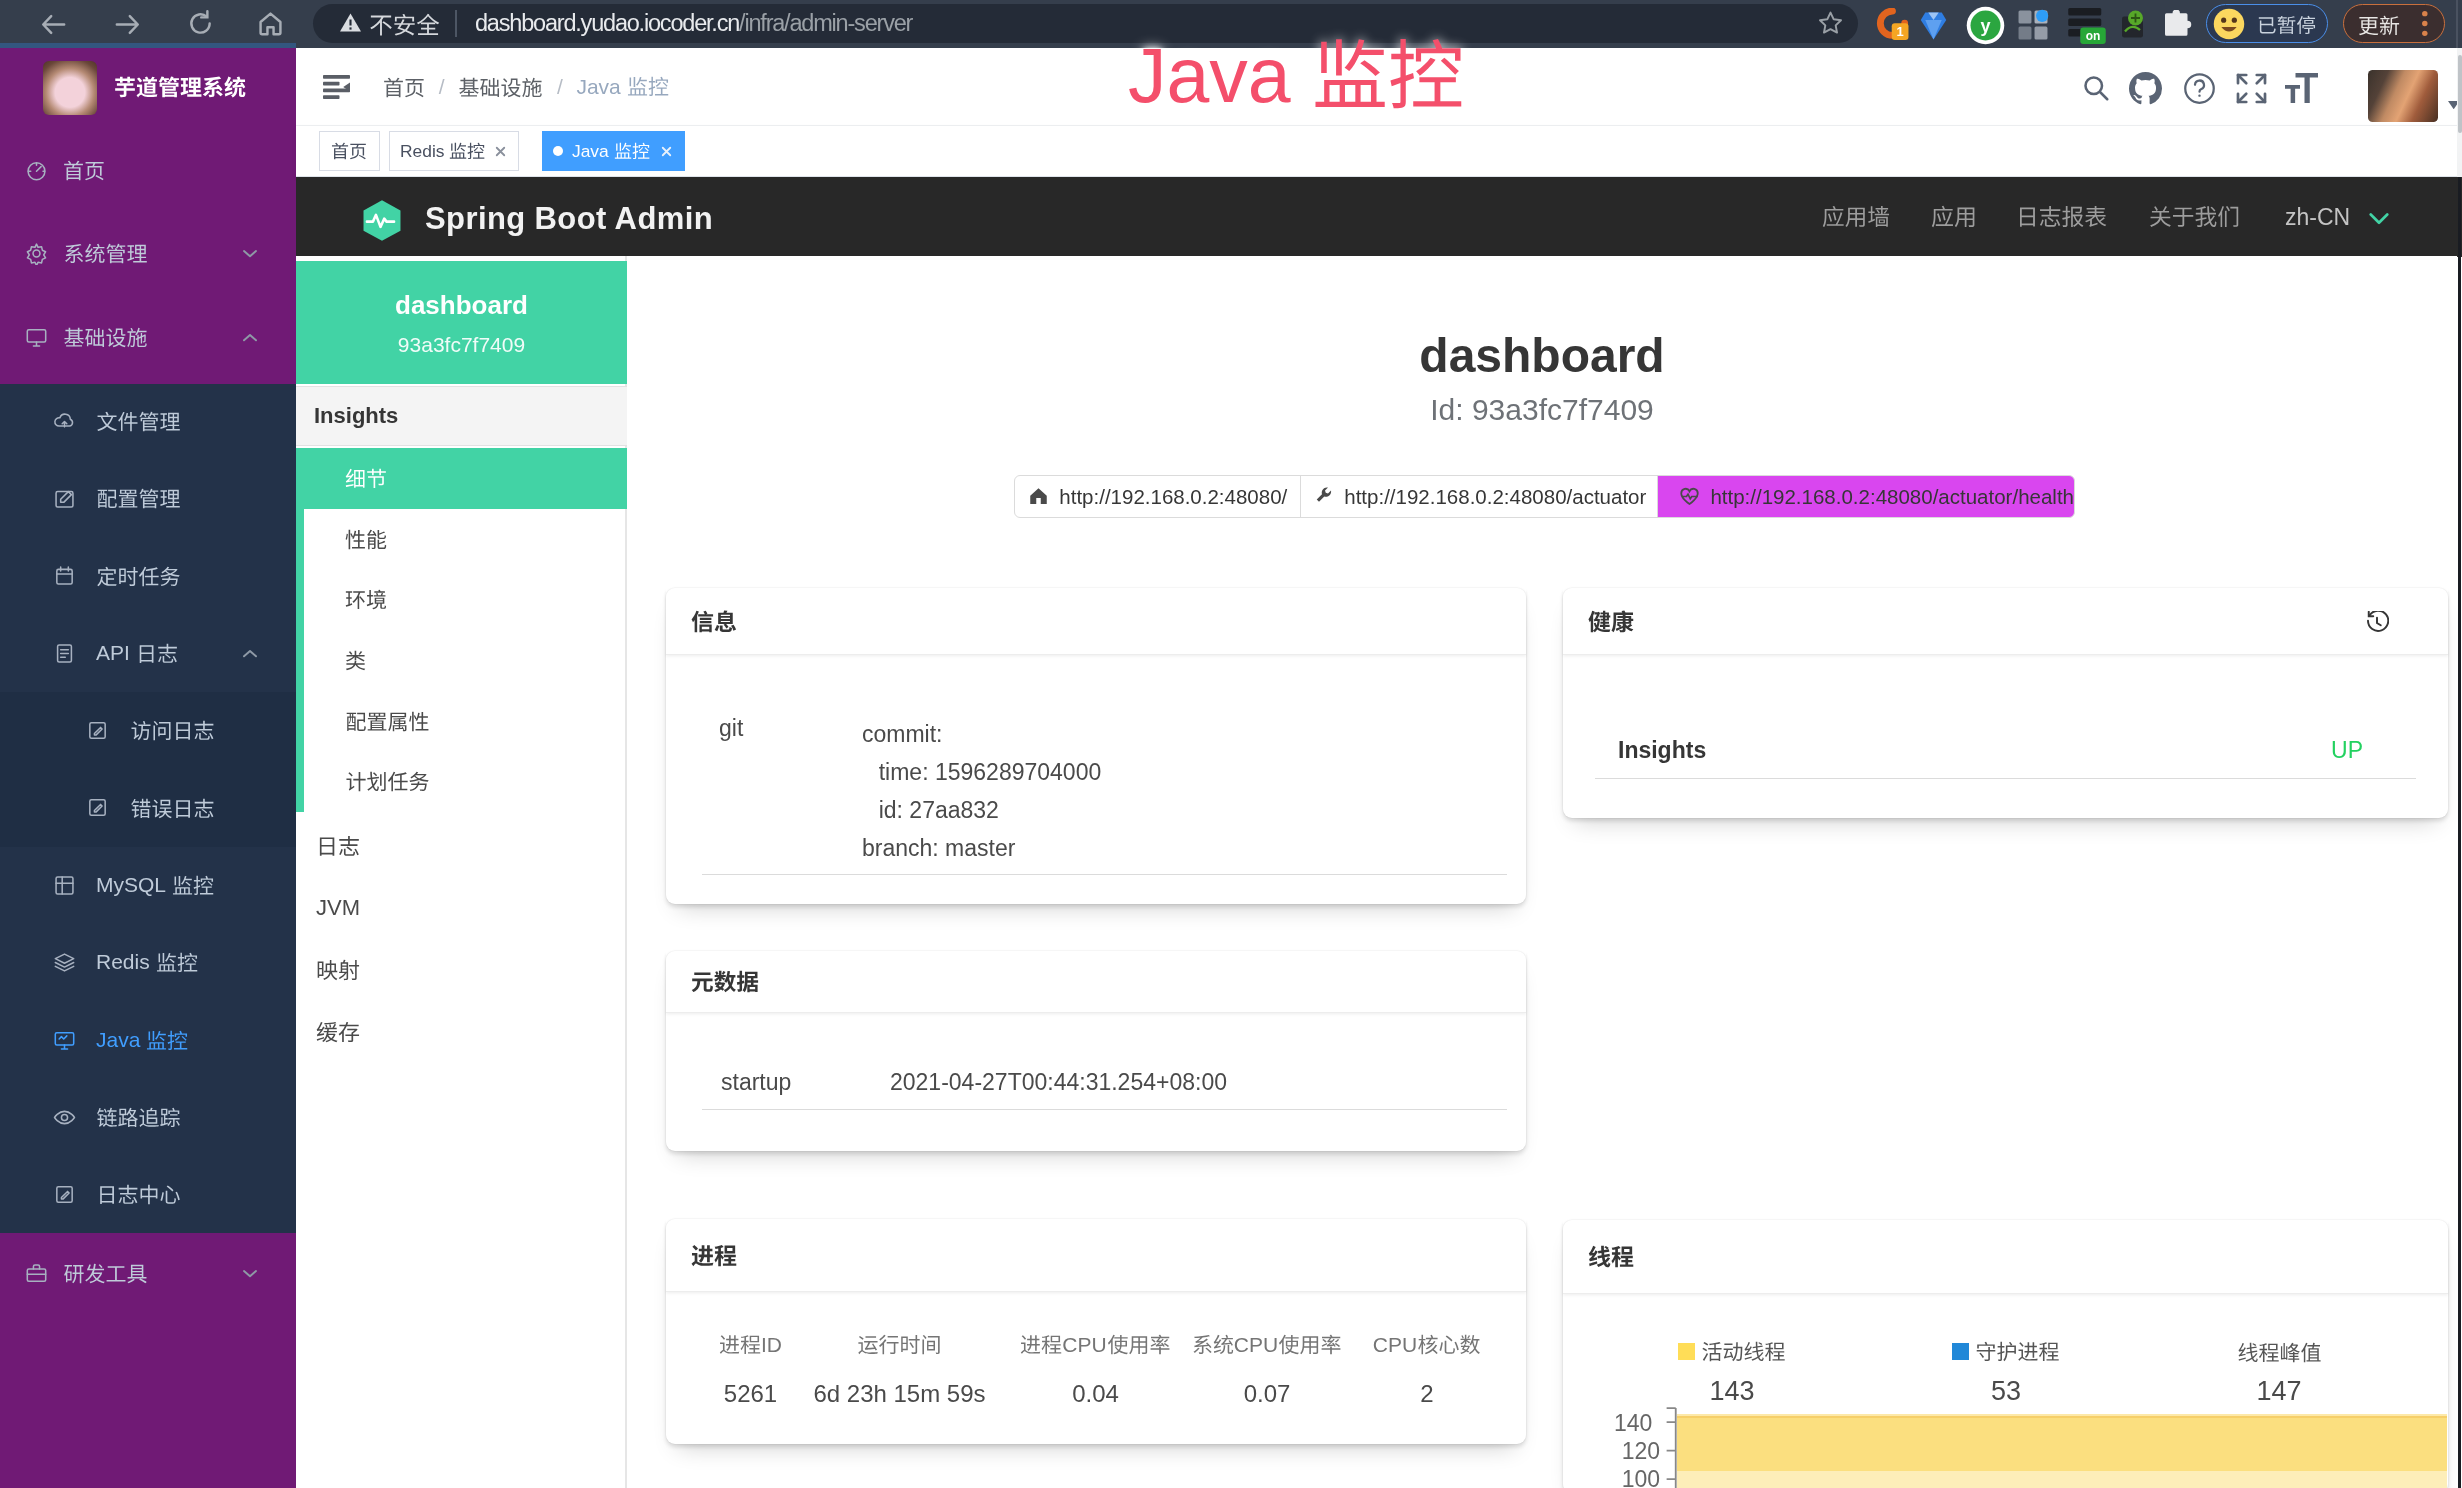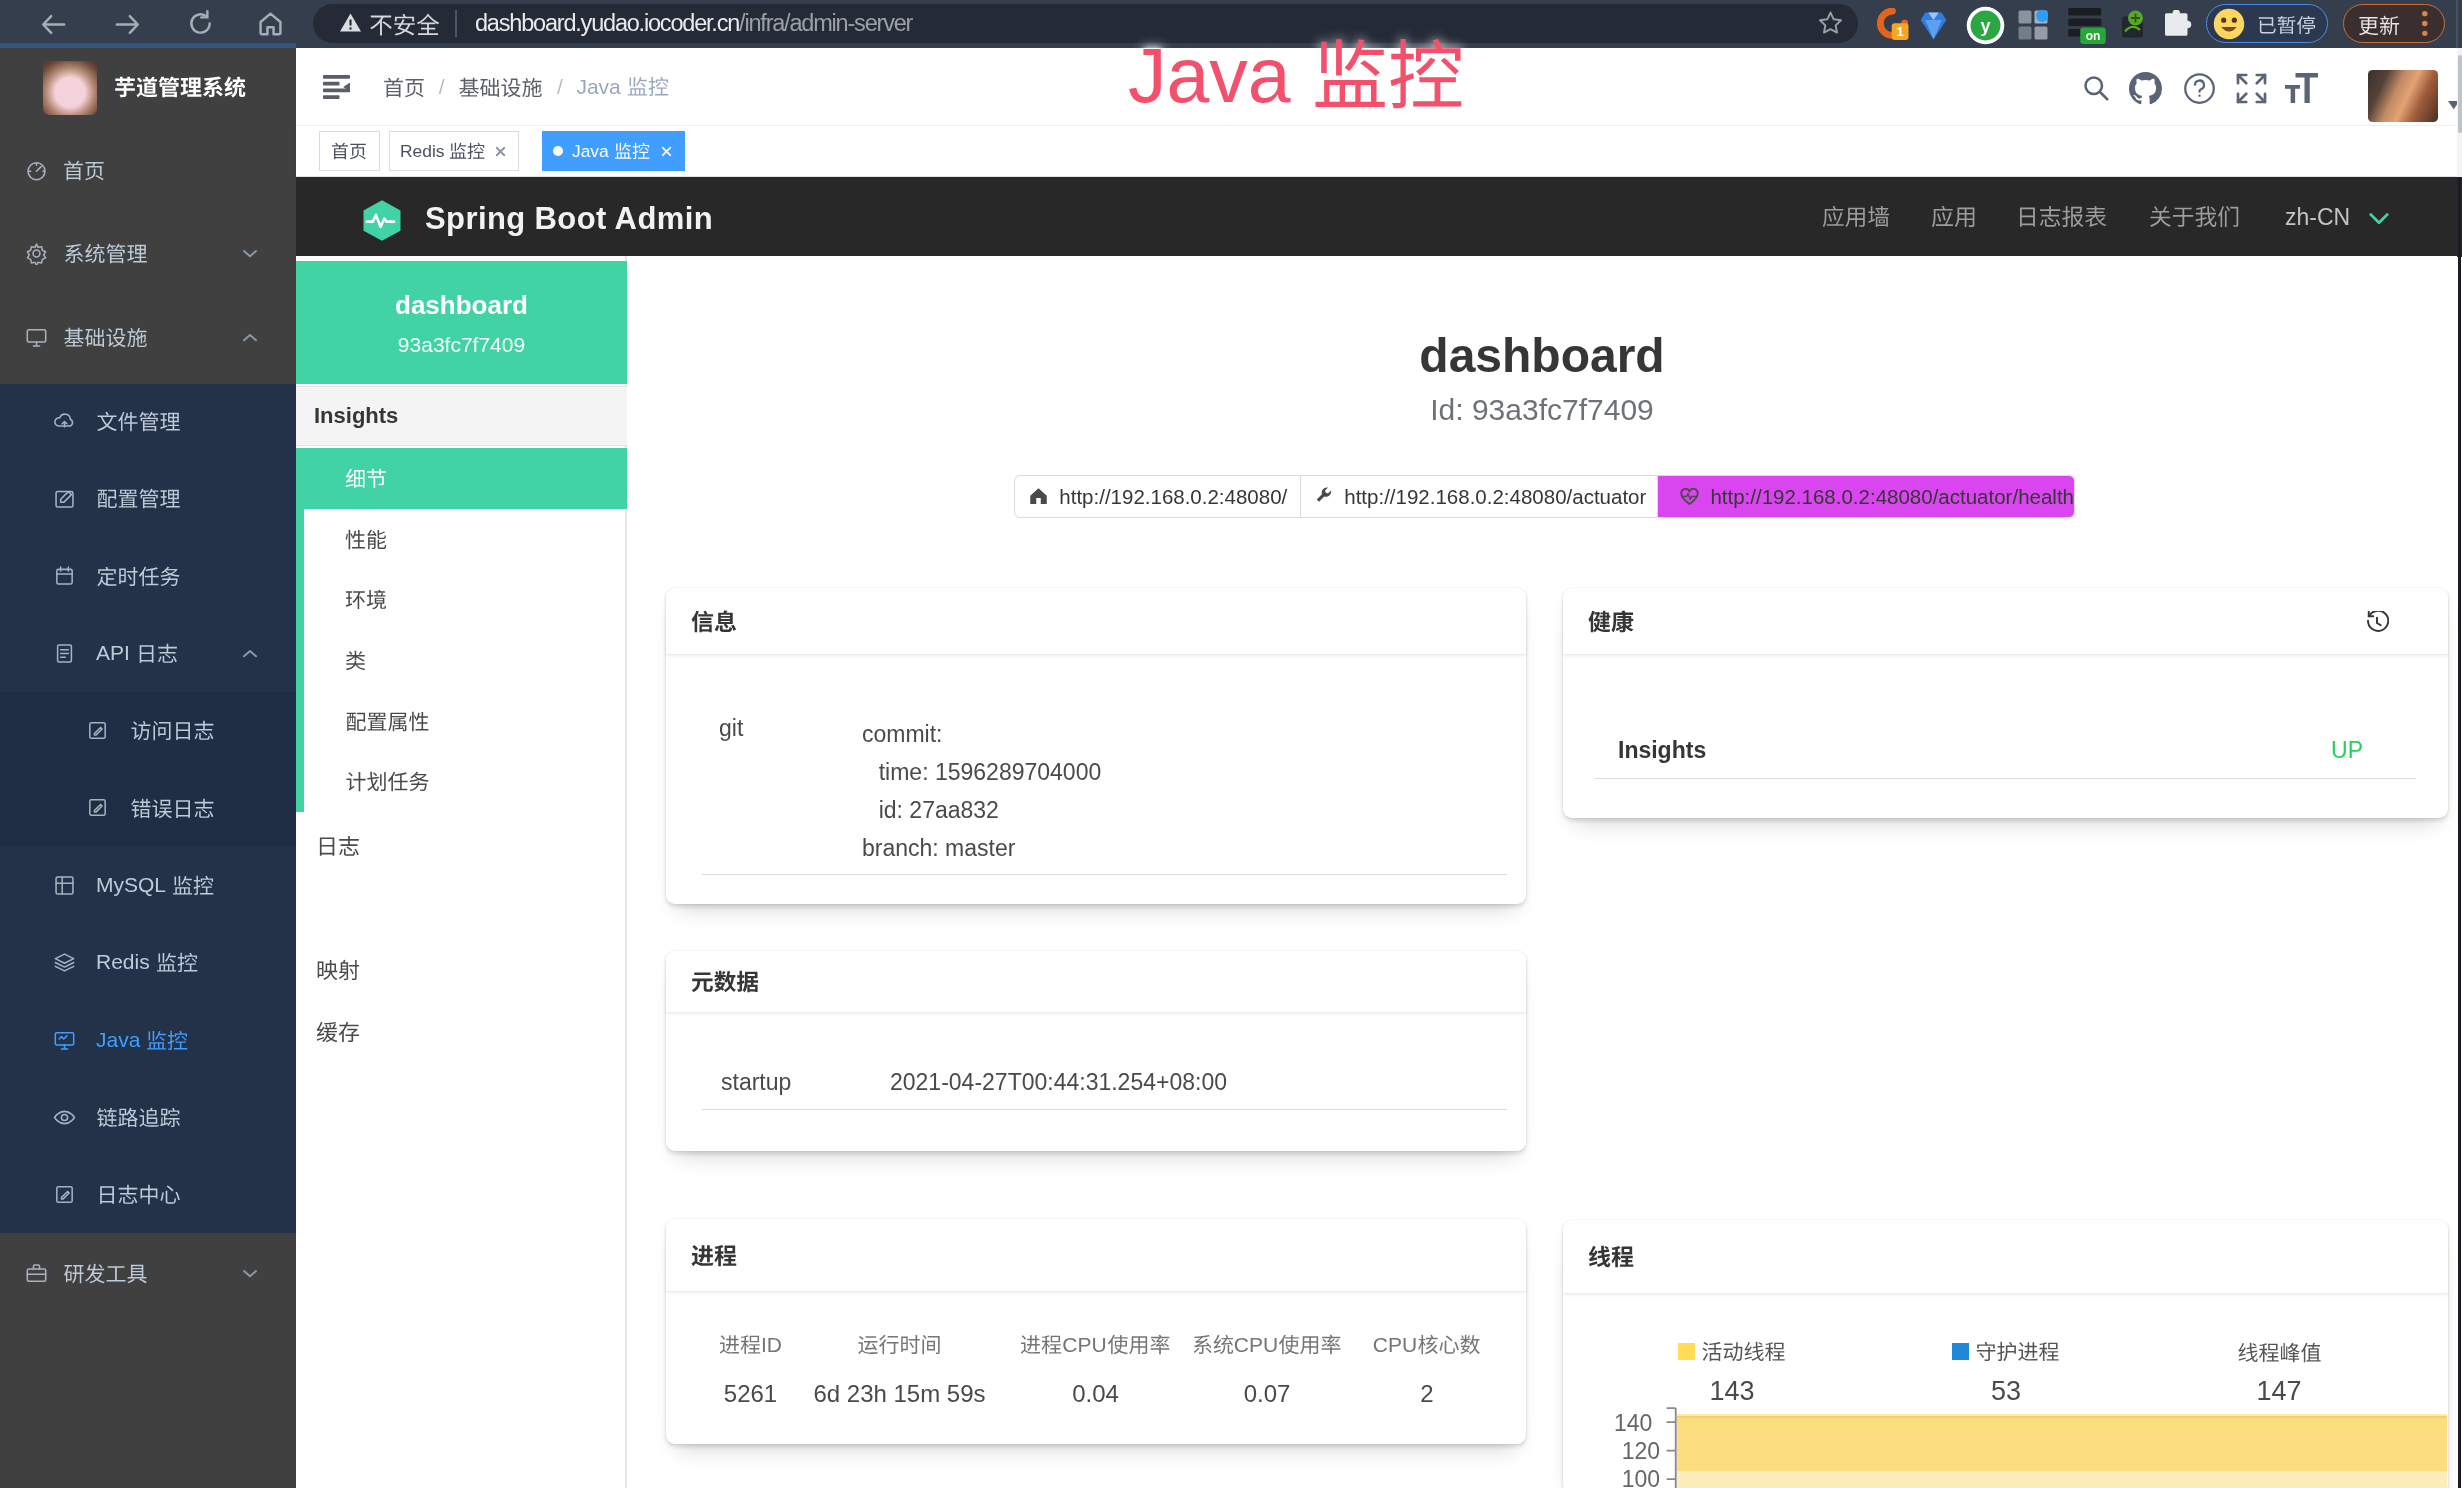--- a/index.html
+++ b/index.html
@@ -203,21 +203,21 @@
       </svg>
     </div>
  <svg class="abs" style="left:2421px;top:9px" width="7.6" height="29" viewBox="0 0 10 38">
       <circle cx="5" cy="6" r="3.6" fill="#d9824b"></circle>
       <circle cx="5" cy="19" r="3.6" fill="#d9824b"></circle>
       <circle cx="5" cy="32" r="3.6" fill="#d9824b"></circle>
     </svg>
     <div class="abs" style="left:2456px;top:0;width:2.3px;height:48px;background:#4a5260"></div>
 </div>
 <div class="abs" style="left:0;top:43px;width:296px;height:4.6px;background:#33567f"></div>
-<div class="abs" style="left:0;top:48px;width:296px;height:1441px;background:#404040;overflow:hidden">
+<div class="abs" style="left:0;top:48px;width:296px;height:1441px;background:#701a75;overflow:hidden">
     <div class="abs" style="left:43px;top:13px;width:54px;height:54px;border-radius:6px;background:radial-gradient(circle at 50% 58%,#f3d2da 0 36%,#b58a74 58%,#6a473a 82%,#4e3227 100%)"></div>
     <div class="abs row" style="left:114px;top:0;height:78px;color:#fff;font-weight:bold">
       <svg class="cj" style="width:132px;height:22px;" viewBox="0 0 1500 250">
         <use href="#g8" x="0"></use>
         <use href="#g9" x="250"></use>
         <use href="#g10" x="500"></use>
         <use href="#g11" x="750"></use>
         <use href="#g12" x="1000"></use>
         <use href="#g13" x="1250"></use>
       </svg>
@@ -608,20 +608,21 @@
         <use href="#g30" x="500"></use>
         <use href="#g31" x="750"></use>
       </svg>
     </div>
     <div class="abs row" style="left:0;top:559px;width:331px;height:62px;padding-left:20px;font-size:22px;color:#4a4a4a">
       <svg class="cj" style="width:44px;height:22px;" viewBox="0 0 500 250">
         <use href="#g32" x="0"></use>
         <use href="#g33" x="250"></use>
       </svg>
     </div>
+    <div class="abs row" style="left:0;top:621px;width:331px;height:62px;padding-left:20px;font-size:22px;color:#4a4a4a">JVM</div>
     <div class="abs row" style="left:0;top:683px;width:331px;height:62px;padding-left:20px;font-size:22px;color:#4a4a4a">
       <svg class="cj" style="width:44px;height:22px;" viewBox="0 0 500 250">
         <use href="#g69" x="0"></use>
         <use href="#g70" x="250"></use>
       </svg>
     </div>
     <div class="abs row" style="left:0;top:745px;width:331px;height:62px;padding-left:20px;font-size:22px;color:#4a4a4a">
       <svg class="cj" style="width:44px;height:22px;" viewBox="0 0 500 250">
         <use href="#g71" x="0"></use>
         <use href="#g72" x="250"></use>

